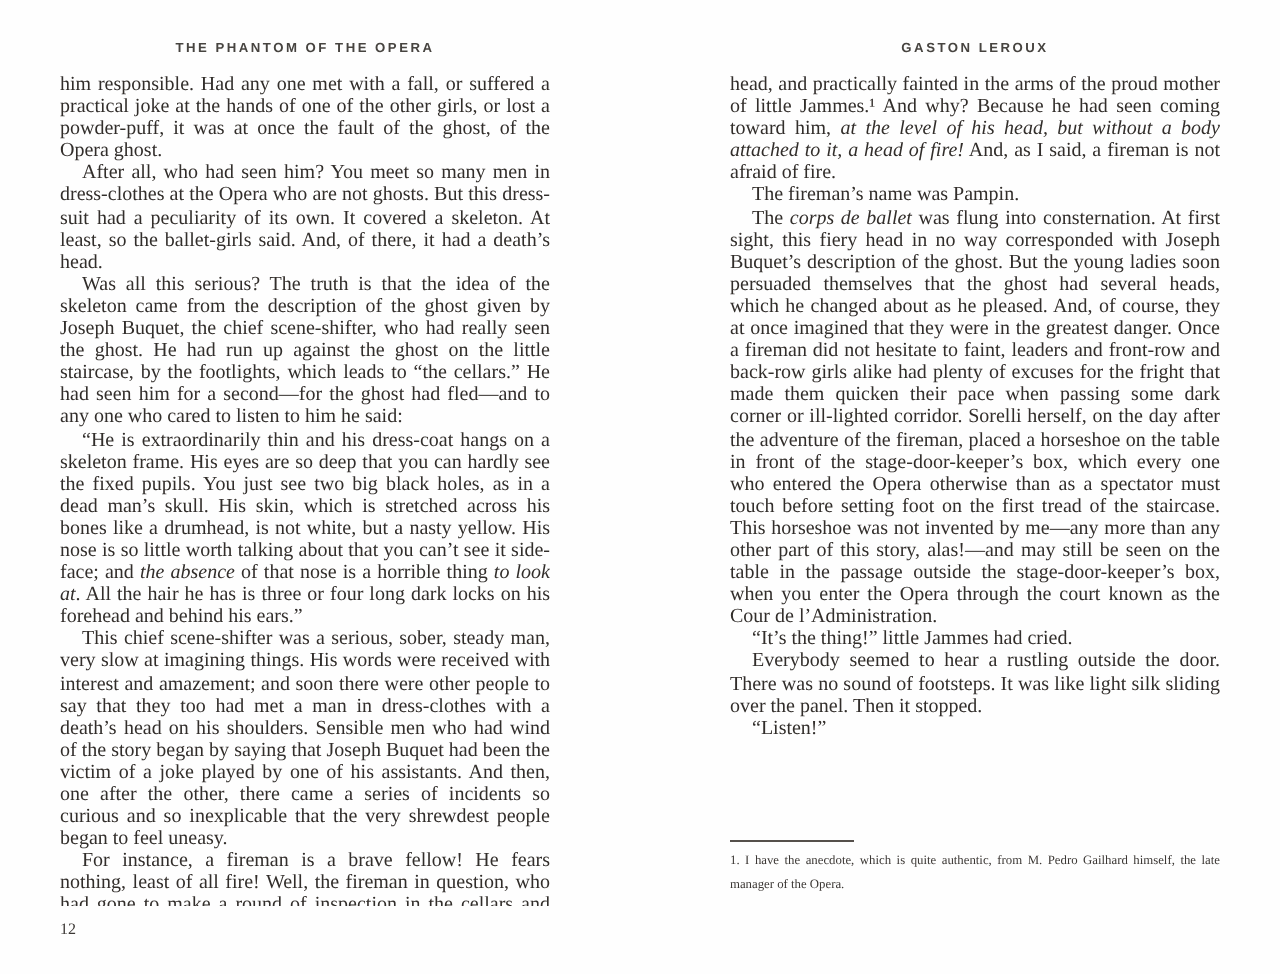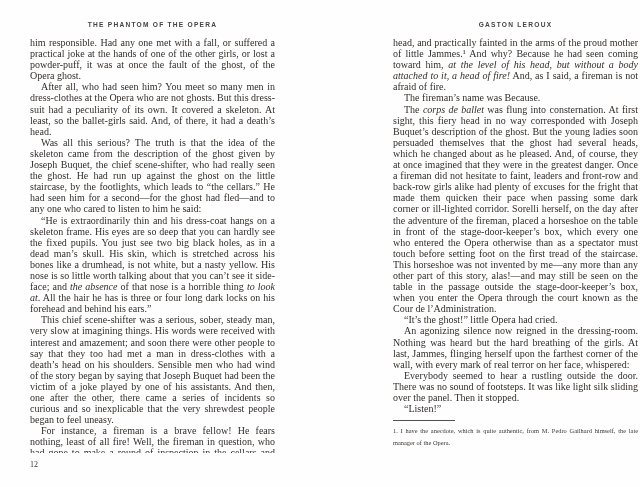--- a/index.html
+++ b/index.html
@@ -17,21 +17,21 @@
     font-family: "Liberation Serif", "DejaVu Serif", serif;
     color: #322e2b;
   }
   .page {
     position: absolute;
     top: 0;
     width: 245px;
     height: 487px;
   }
   .page.left  { left: 30px; }
-  .page.right { left: 365px; margin-left: 28px; }
+  .page.right { left: 365px; }
   .running-head {
     position: absolute;
     top: 21px;
     left: 0;
     width: 100%;
     text-align: center;
     font-family: "Liberation Sans", "DejaVu Sans", sans-serif;
     font-size: 6.6px;
     font-weight: 600;
     letter-spacing: 1.25px;
@@ -95,24 +95,23 @@
         <p class="para indent"><span>This chief scene-shifter was a serious, sober, steady man, very slow at imagining things. His words were received with interest and amazement; and soon there were other people to say that they too had met a man in dress-clothes with a death’s head on his shoulders. Sensible men who had wind of the story began by saying that Joseph Buquet had been the victim of a joke played by one of his assistants. And then, one after the other, there came a series of incidents so curious and so inexplicable that the very shrewdest people began to feel uneasy.</span></p>
         <p class="para indent"><span>For instance, a fireman is a brave fellow! He fears nothing, least of all fire! Well, the fireman in question, who had gone to make a round of inspection in the cellars and who, it seems, had ventured a little farther than usual, suddenly reappeared on the stage, pale, scared, trembling, with his eyes starting out of his</span></p>
       </div>
     <div class="page-number">12</div>
   </section>
 
   <section class="page right">
     <div class="running-head">GASTON LEROUX</div>
     <div class="page-body">
         <p class="para"><span>head, and practically fainted in the arms of the proud mother of little Jammes.¹ And why? Because he had seen coming toward him, </span><em>at the level of his head, but without a body attached to it, a head of fire!</em><span> And, as I said, a fireman is not afraid of fire.</span></p>
-        <p class="para indent"><span>The fireman’s name was Because.</span></p>
+        <p class="para indent"><span>The fireman’s name was Pampin.</span></p>
         <p class="para indent"><span>The </span><em>corps de ballet</em><span> was flung into consternation. At first sight, this fiery head in no way corresponded with Joseph Buquet’s description of the ghost. But the young ladies soon persuaded themselves that the ghost had several heads, which he changed about as he pleased. And, of course, they at once imagined that they were in the greatest danger. Once a fireman did not hesitate to faint, leaders and front-row and back-row girls alike had plenty of excuses for the fright that made them quicken their pace when passing some dark corner or ill-lighted corridor. Sorelli herself, on the day after the adventure of the fireman, placed a horseshoe on the table in front of the stage-door-keeper’s box, which every one who entered the Opera otherwise than as a spectator must touch before setting foot on the first tread of the staircase. This horseshoe was not invented by me—any more than any other part of this story, alas!—and may still be seen on the table in the passage outside the stage-door-keeper’s box, when you enter the Opera through the court known as the Cour de l’Administration.</span></p>
-        <p class="para indent"><span>“It’s the ghost!” little Opera had cried.</span></p>
-        <p class="para indent"><span>An agonizing silence now reigned in the dressing-room. Nothing was heard but the hard breathing of the girls. At last, Jammes, flinging herself upon the farthest corner of the wall, with every mark of real terror on her face, whispered:</span></p>
+        <p class="para indent"><span>“It’s the thing!” little Jammes had cried.</span></p>
         <p class="para indent"><span>Everybody seemed to hear a rustling outside the door. There was no sound of footsteps. It was like light silk sliding over the panel. Then it stopped.</span></p>
         <p class="para indent"><span>“Listen!”</span></p>
       </div>
     <div class="footnote">
       <div class="footnote-rule"></div>
       <div class="footnote-text">1. I have the anecdote, which is quite authentic, from M. Pedro Gailhard himself, the late manager of the Opera.</div>
     </div>
   </section>
 
 </div>

